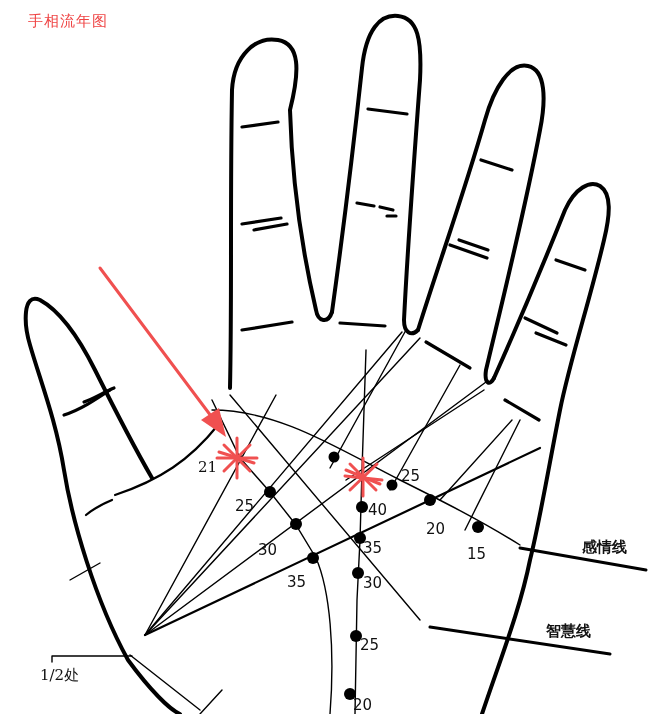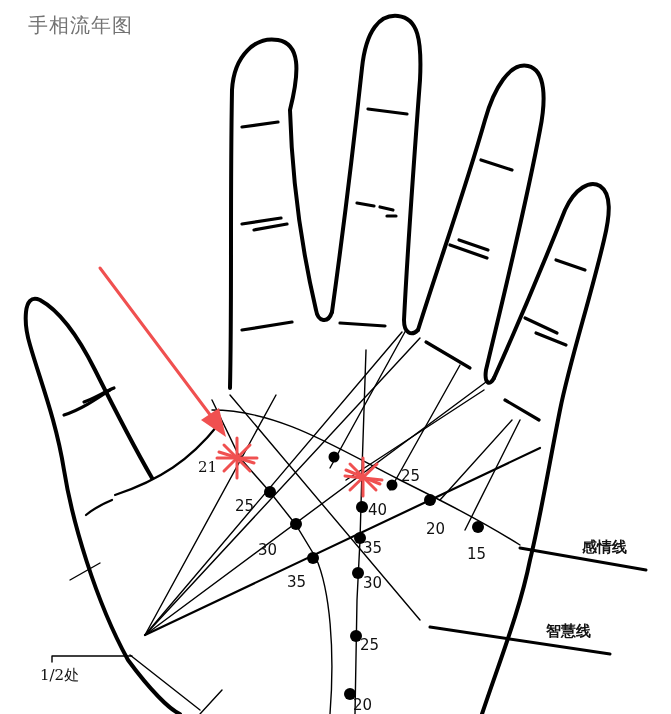--- a/index.html
+++ b/index.html
@@ -1,18 +1,18 @@
 <!DOCTYPE html>
 <html><head>
   <meta charset="utf-8">
   <style>
     html, body { margin: 0; padding: 0; background: #ffffff; }
     body { width: 671px; height: 714px; position: relative; overflow: hidden; font-family: "DejaVu Sans", sans-serif; }
     #diagram { position: absolute; left: 0; top: 0; width: 671px; height: 714px; }
-    .title { position: absolute; left: 28px; top: 12px; font-size: 20px; color: #737373; letter-spacing: 1px; }
+    .title { position: absolute; left: 28px; top: 12px; font-size: 15px; color: #ef4444; letter-spacing: 1px; }
     .outline { fill: none; stroke: #000; stroke-width: 4; stroke-linecap: round; stroke-linejoin: round; }
     .crease { fill: none; stroke: #000; stroke-width: 3.2; stroke-linecap: round; }
     .thin { fill: none; stroke: #000; stroke-width: 1.4; stroke-linecap: round; }
     .mid { fill: none; stroke: #000; stroke-width: 2.2; stroke-linecap: round; }
     .leader { fill: none; stroke: #000; stroke-width: 3; stroke-linecap: round; }
     .dot { fill: #000; }
     .age { font-family: "DejaVu Sans", sans-serif; font-size: 15px; fill: #111; }
     .age-serif { font-family: "DejaVu Serif", serif; font-size: 15px; fill: #111; }
     .lbl { font-family: "DejaVu Sans", sans-serif; font-size: 15px; font-weight: bold; fill: #111; }
     .red { stroke: #f05050; stroke-width: 3; stroke-linecap: round; fill: none; }

